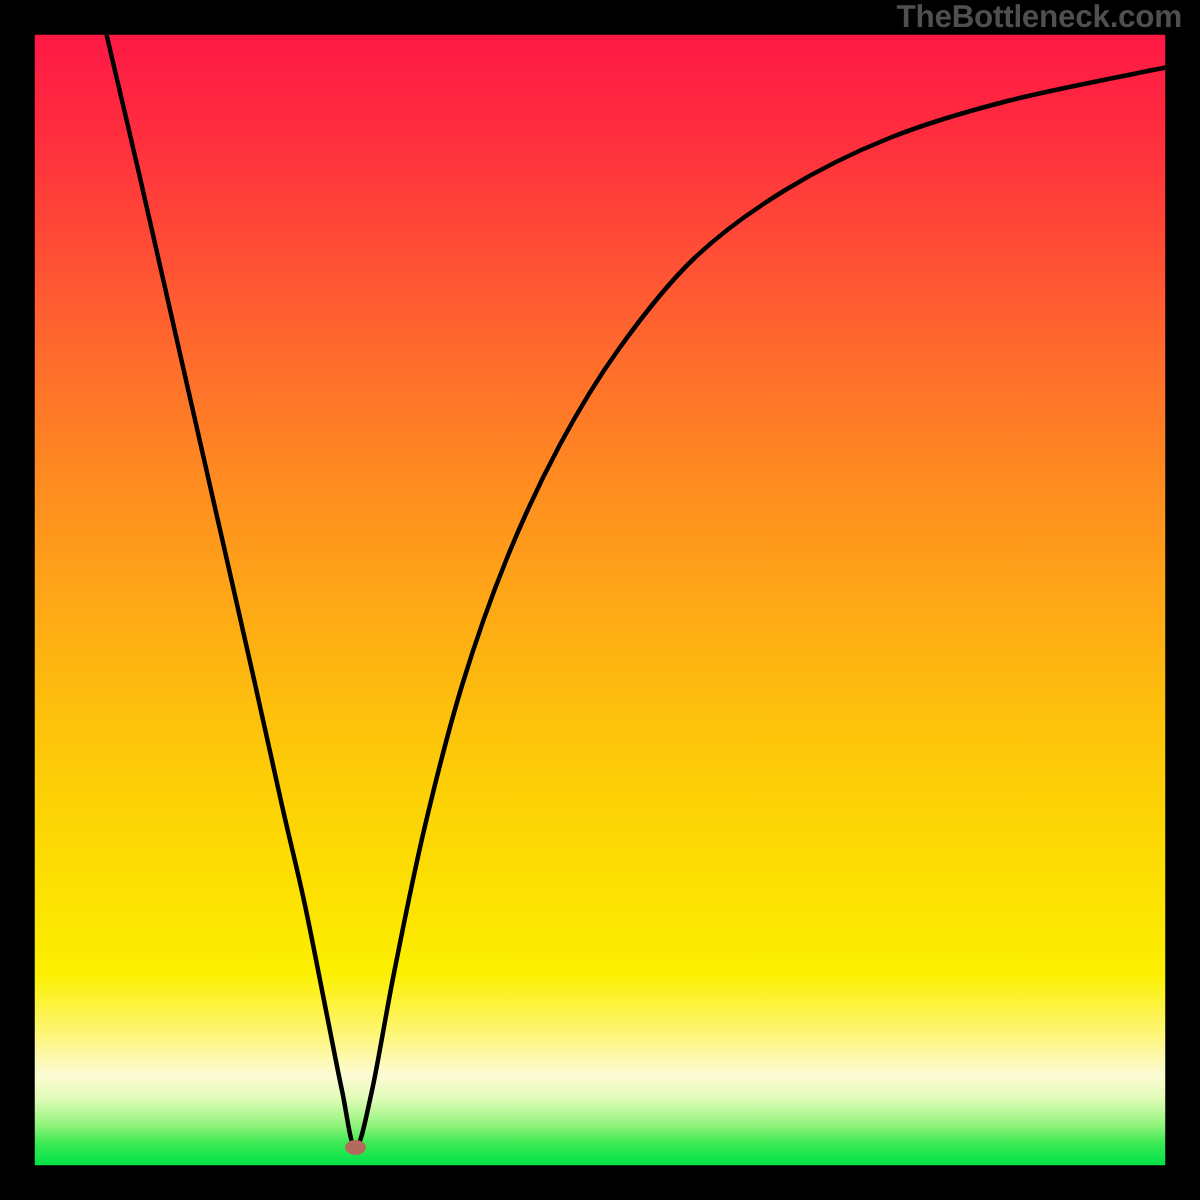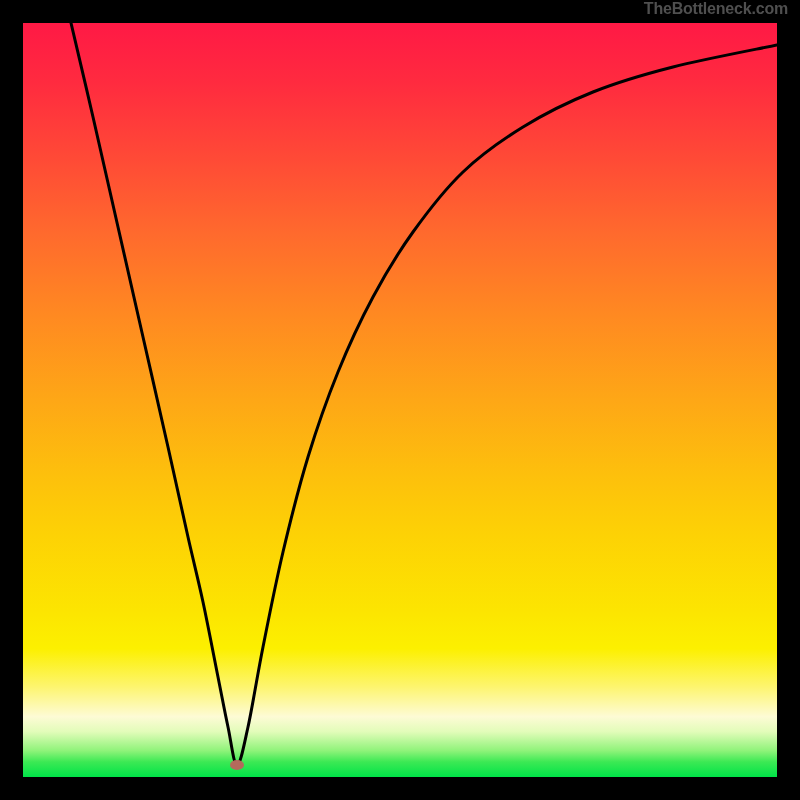--- a/index.html
+++ b/index.html
@@ -49,21 +49,21 @@
     left: 0;
     top: 0;
     width: 754px;
     height: 754px;
     pointer-events: none;
   }
   .attribution {
     position: absolute;
     top: 0px;
     right: 12px;
-    font-size: 16px;
+    font-size: 21px;
     font-weight: 600;
     color: #4f4f4f;
     letter-spacing: -0.2px;
     margin-left: 48px;
   }
 </style>
 </head>
 <body>
 
 <div class="attribution">TheBottleneck.com</div>

